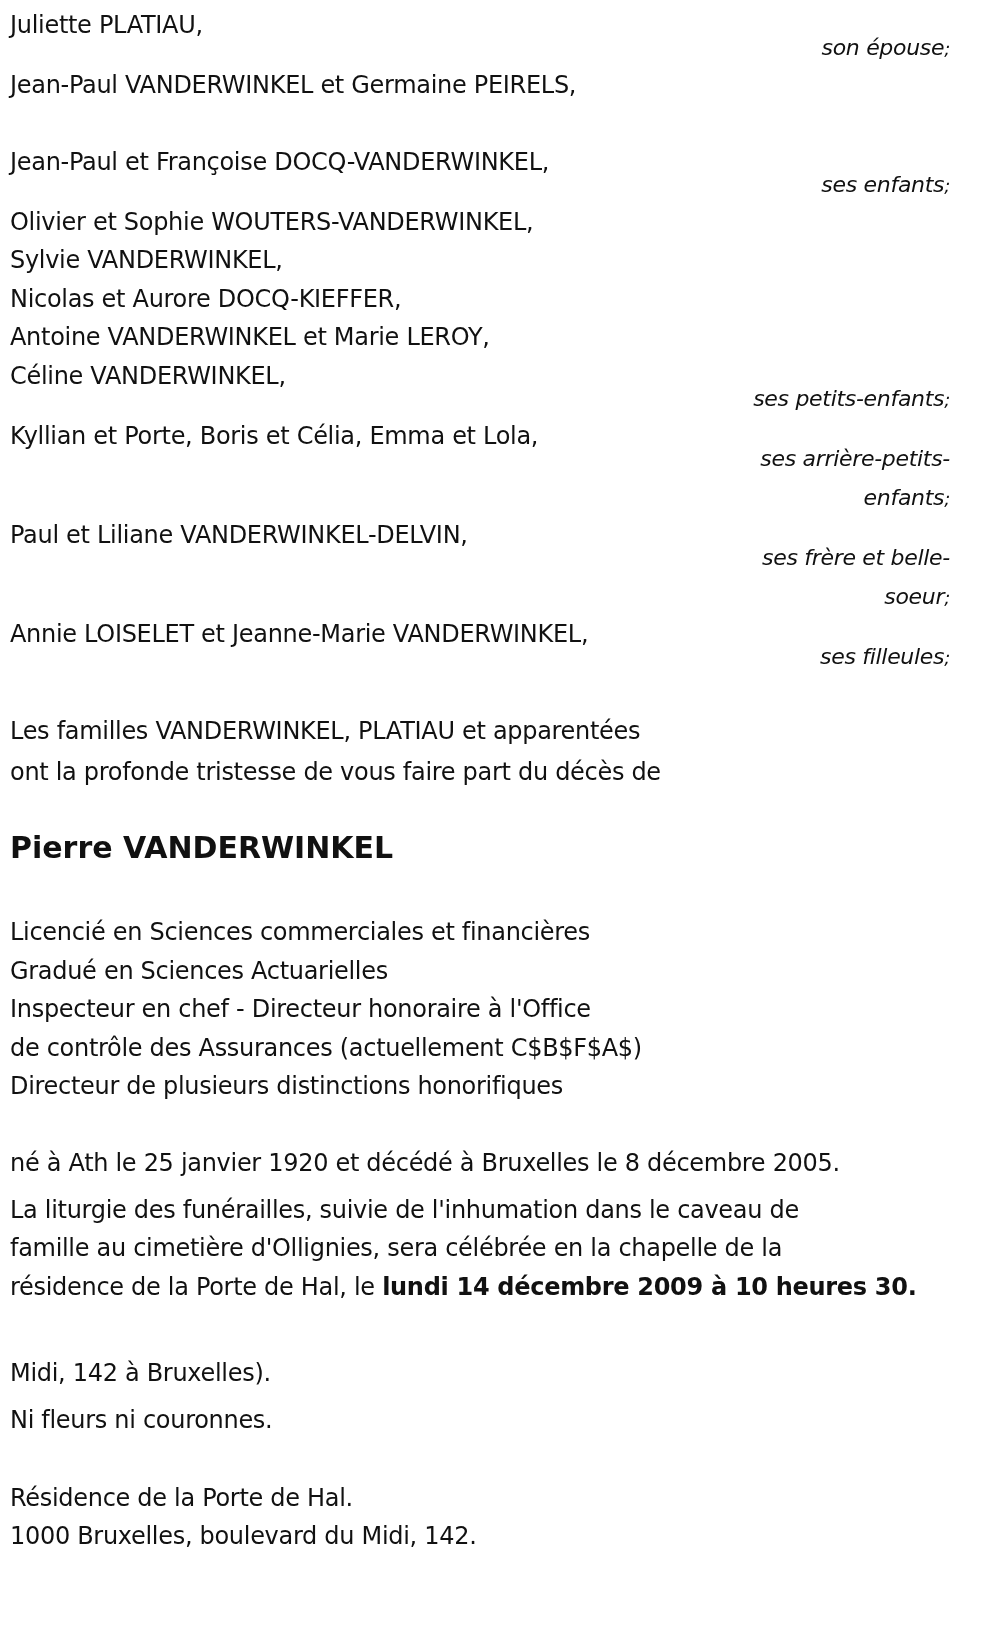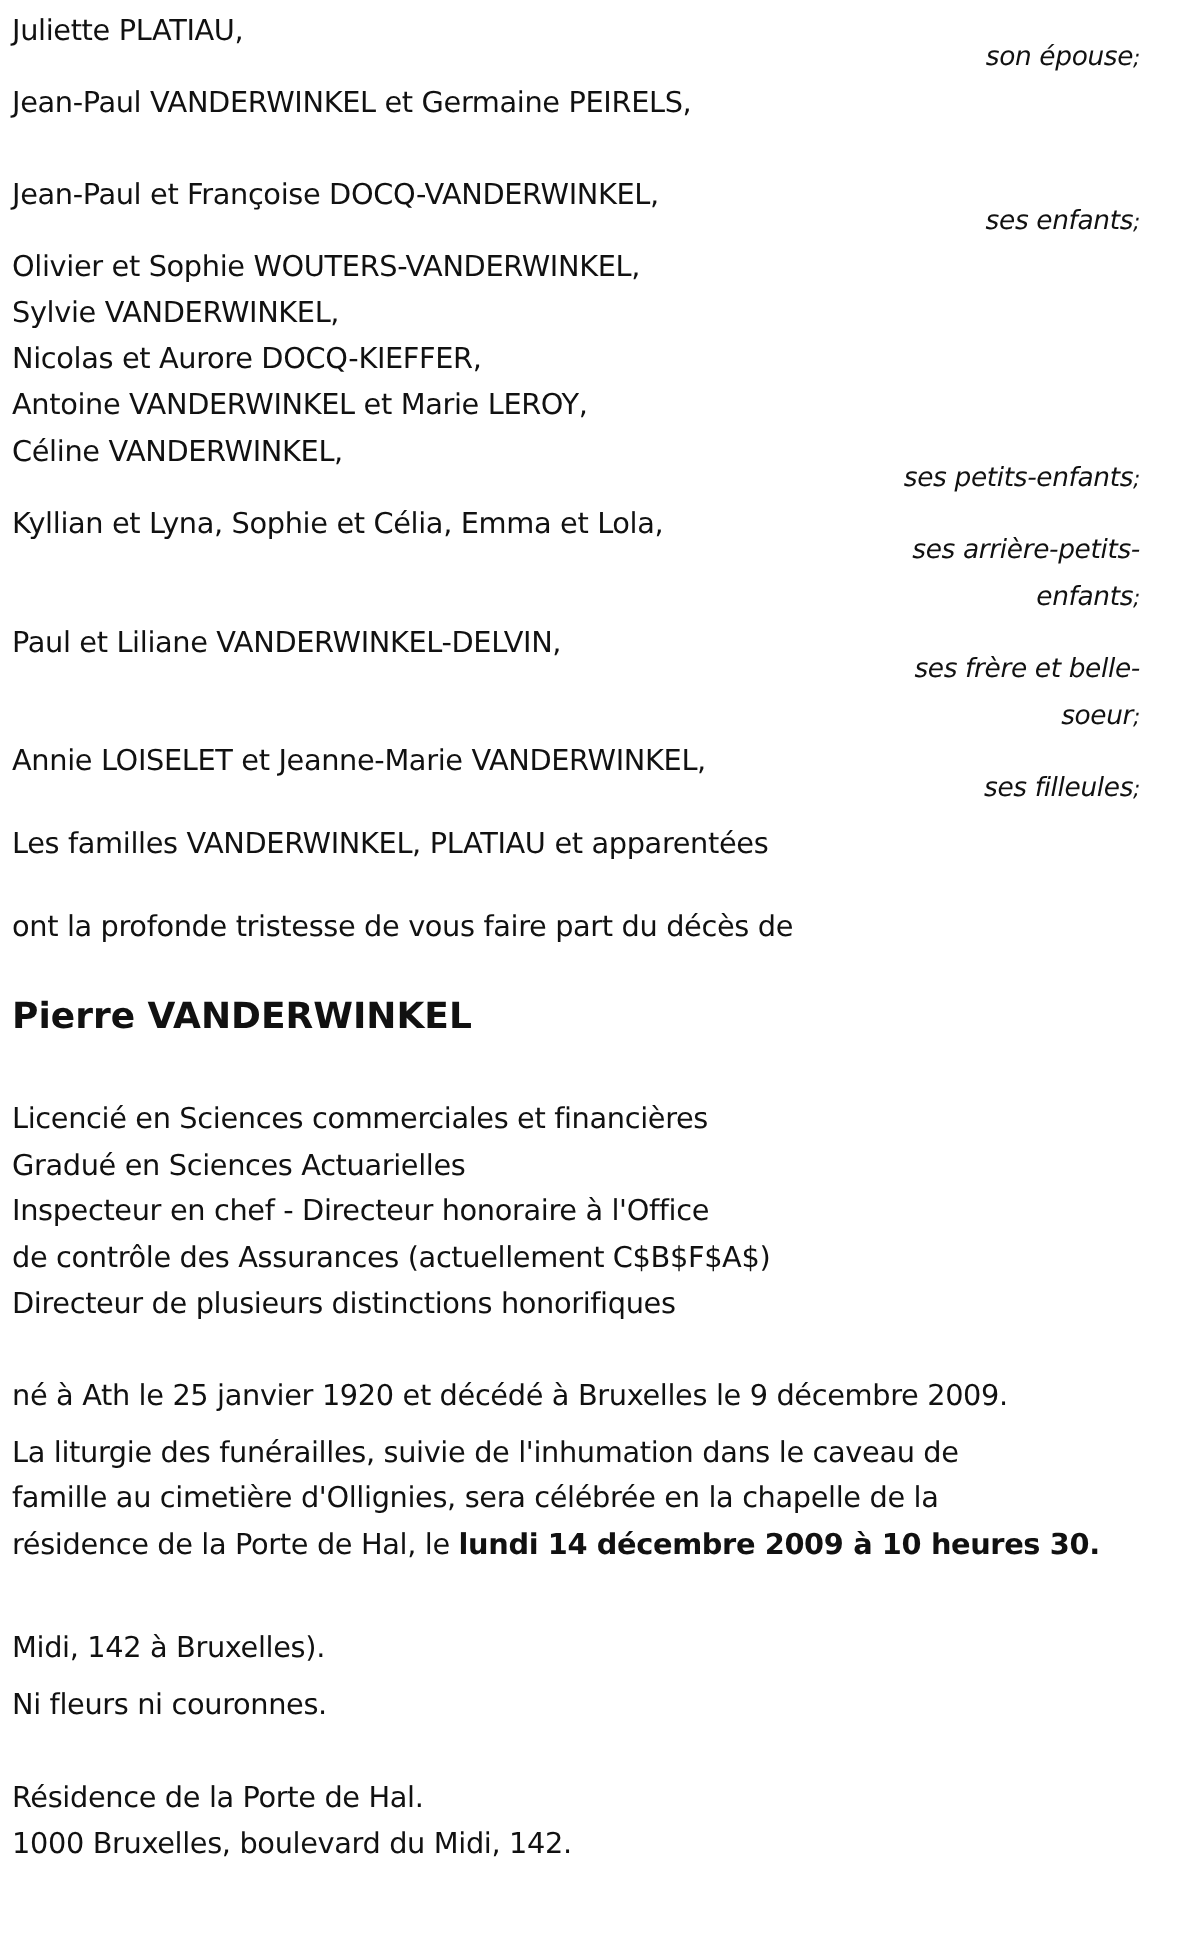--- a/index.html
+++ b/index.html
@@ -35,48 +35,48 @@
   <div class="line" style="top:143px">Jean-Paul et Françoise DOCQ-VANDERWINKEL,</div>
   <div class="rel" style="top:166px"><span>ses enfants</span><span class="semi">;</span></div>
 
   <div class="line" style="top:203px">Olivier et Sophie WOUTERS-VANDERWINKEL,</div>
   <div class="line" style="top:241px">Sylvie VANDERWINKEL,</div>
   <div class="line" style="top:280px">Nicolas et Aurore DOCQ-KIEFFER,</div>
   <div class="line" style="top:318px">Antoine VANDERWINKEL et Marie LEROY,</div>
   <div class="line" style="top:357px">Céline VANDERWINKEL,</div>
   <div class="rel" style="top:380px; width:260px"><span>ses petits-enfants</span><span class="semi">;</span></div>
 
-  <div class="line" style="top:417px">Kyllian et Lyna, Sophie et Célia, Emma et Lola,</div>
+  <div class="line" style="top:417px">Kyllian et Porte, Boris et Célia, Emma et Lola,</div>
   <div class="rel" style="top:440px">
     <div>ses arrière-petits-</div>
     <div><span>enfants</span><span class="semi">;</span></div>
   </div>
 
   <div class="line" style="top:516px">Paul et Liliane VANDERWINKEL-DELVIN,</div>
   <div class="rel" style="top:539px">
     <div>ses frère et belle-</div>
     <div><span>soeur</span><span class="semi">;</span></div>
   </div>
 
   <div class="line" style="top:615px">Annie LOISELET et Jeanne-Marie VANDERWINKEL,</div>
   <div class="rel" style="top:638px"><span>ses filleules</span><span class="semi">;</span></div>
 
-  <div class="line" style="top:684px">Les familles VANDERWINKEL, PLATIAU et apparentées</div>
+  <div class="line" style="top:712px">Les familles VANDERWINKEL, PLATIAU et apparentées</div>
 
   <div class="line" style="top:753px">ont la profonde tristesse de vous faire part du décès de</div>
 
   <div class="name-title">Pierre VANDERWINKEL</div>
 
   <div class="line" style="top:913px">Licencié en Sciences commerciales et financières</div>
   <div class="line" style="top:952px">Gradué en Sciences Actuarielles</div>
   <div class="line" style="top:990px">Inspecteur en chef - Directeur honoraire à l'Office</div>
   <div class="line" style="top:1029px">de contrôle des Assurances (actuellement C$B$F$A$)</div>
   <div class="line" style="top:1067px">Directeur de plusieurs distinctions honorifiques</div>
 
-  <div class="line" style="top:1144px">né à Ath le 25 janvier 1920 et décédé à Bruxelles le 9 décembre 2009.</div>
+  <div class="line" style="top:1144px">né à Ath le 25 janvier 1920 et décédé à Bruxelles le 8 décembre 2005.</div>
 
   <div class="line" style="top:1191px">La liturgie des funérailles, suivie de l'inhumation dans le caveau de</div>
   <div class="line" style="top:1229px">famille au cimetière d'Ollignies, sera célébrée en la chapelle de la</div>
   <div class="line" style="top:1268px"><span>résidence de la Porte de Hal, le </span><b>lundi 14 décembre 2009 à 10 heures 30.</b></div>
 
   <div class="line" style="top:1354px">Midi, 142 à Bruxelles).</div>
 
   <div class="line" style="top:1401px">Ni fleurs ni couronnes.</div>
 
   <div class="line" style="top:1479px">Résidence de la Porte de Hal.</div>

